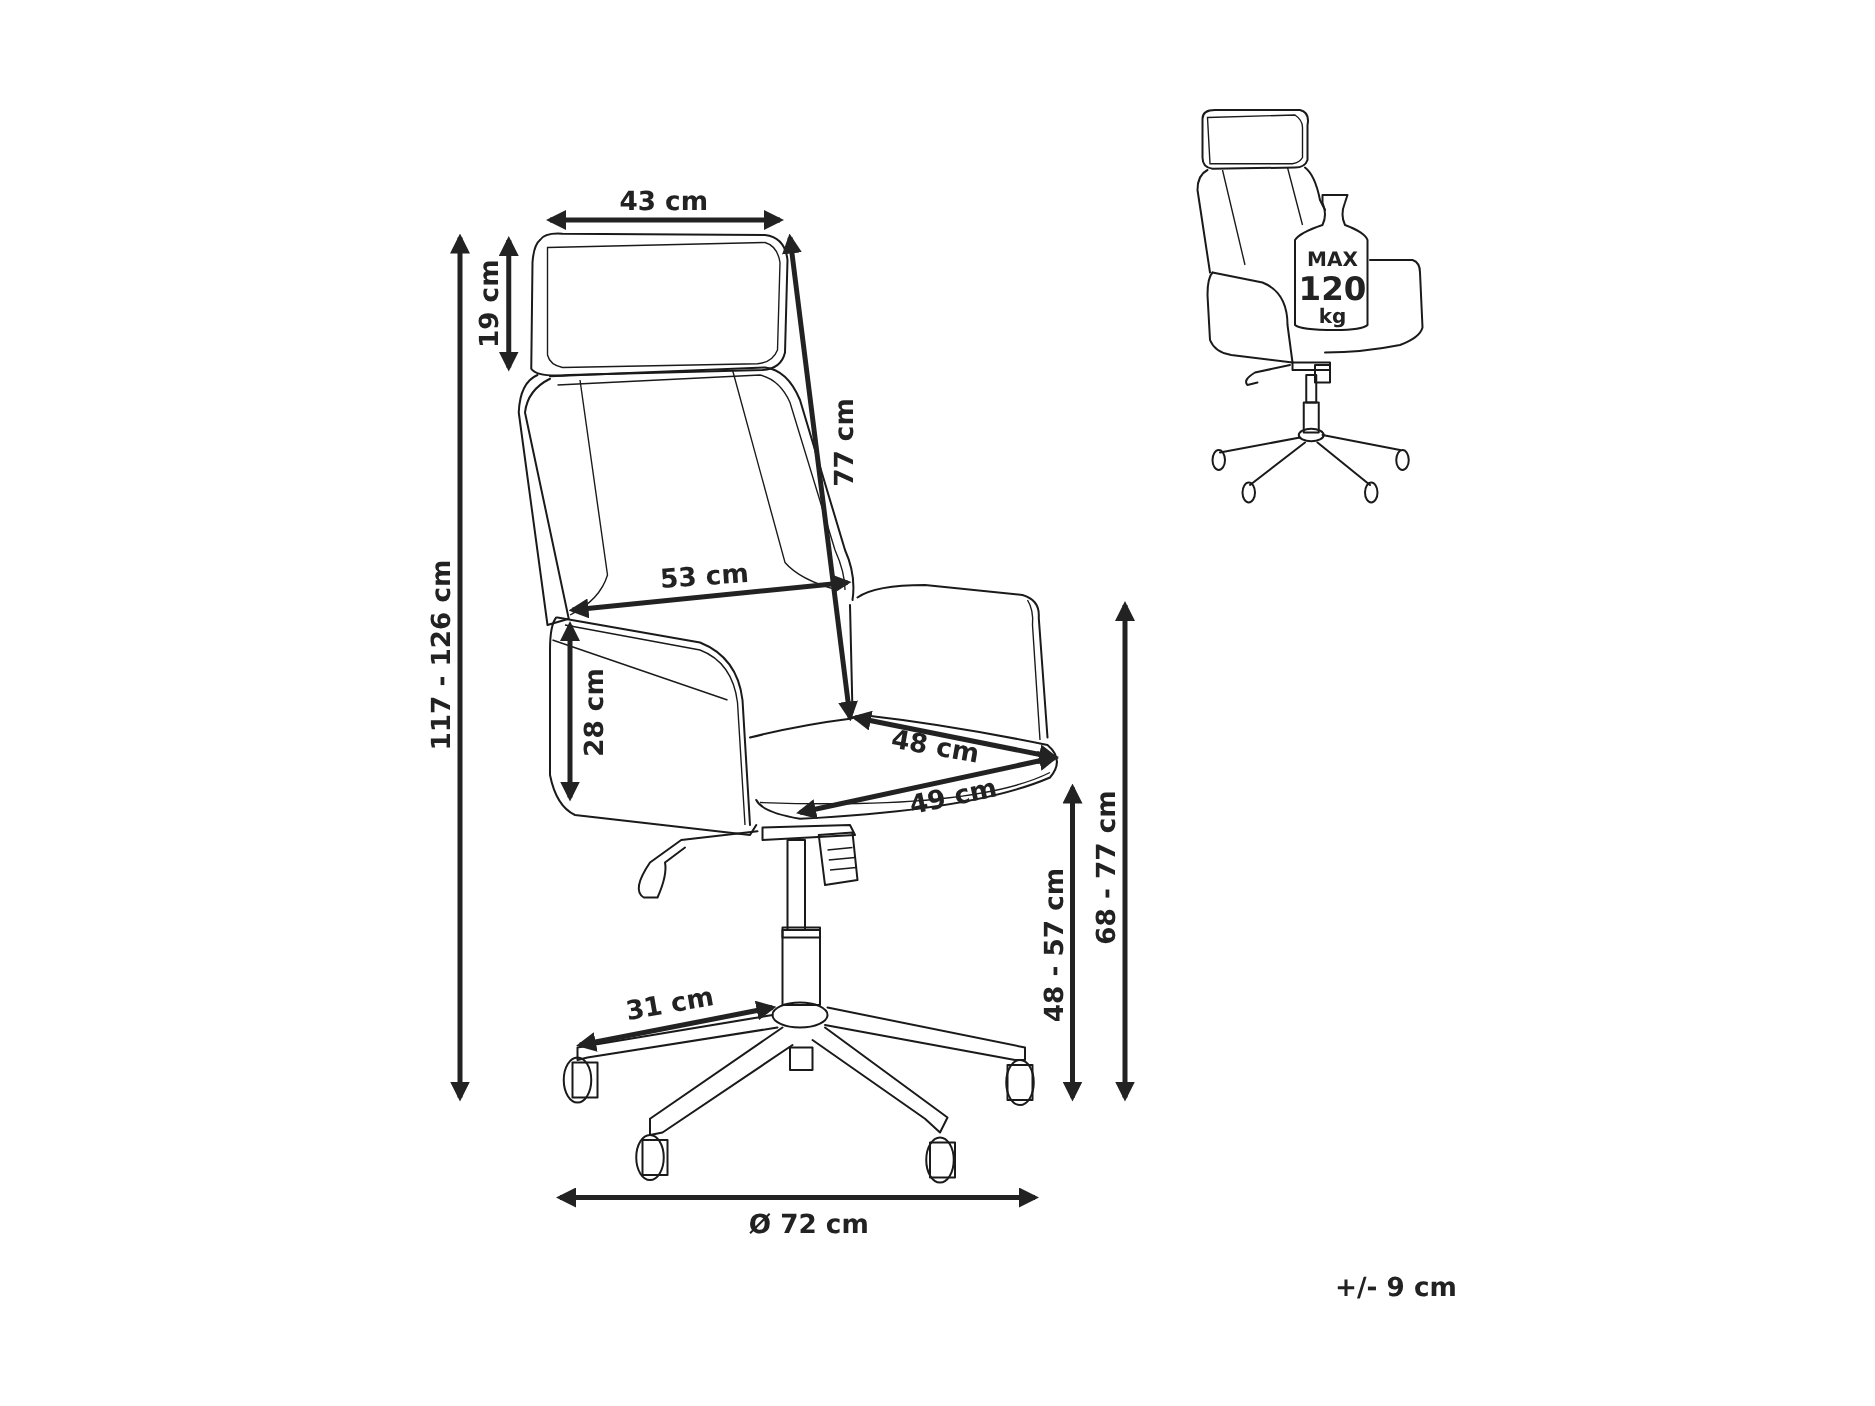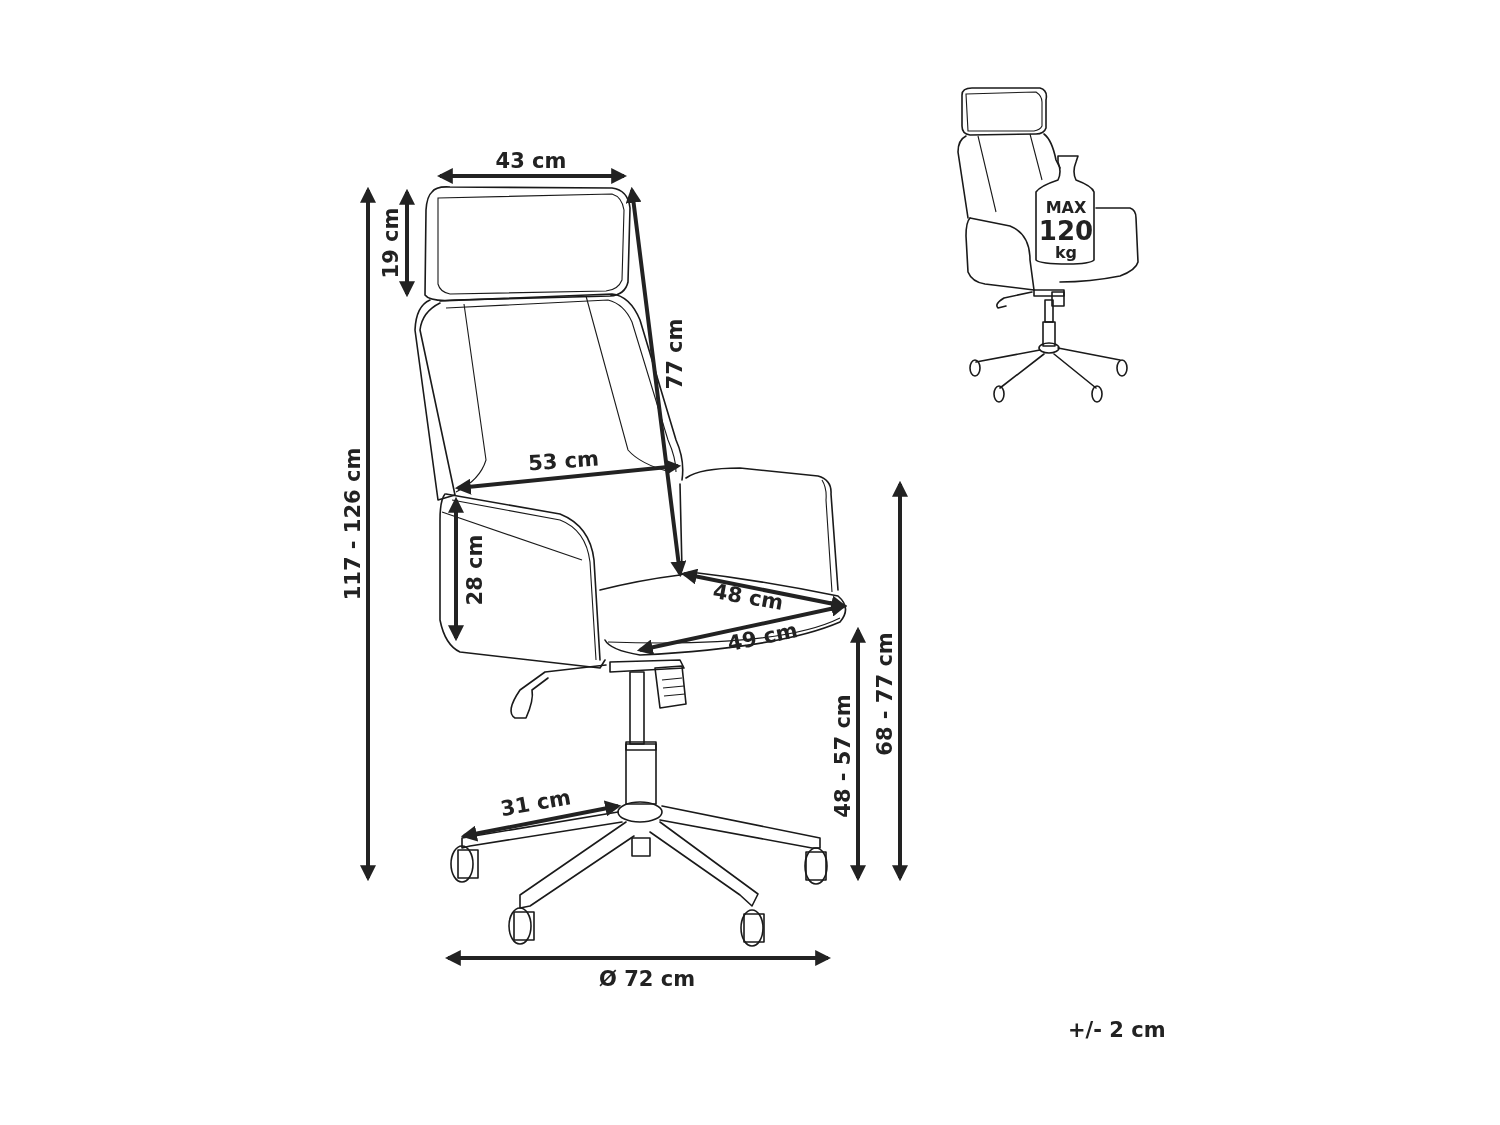--- a/index.html
+++ b/index.html
@@ -150,13 +150,13 @@
     <rect class="ln" x="1043" y="322" width="12" height="24"></rect>
     <ellipse class="ln" cx="1049" cy="348" rx="10" ry="5"></ellipse>
     <path class="ln" d="M1040,350 L976,362 M1058,348 L1120,360 M1044,354 L1000,388 M1054,354 L1096,388"></path>
     <ellipse class="ln" cx="975" cy="368" rx="5" ry="8"></ellipse>
     <ellipse class="ln" cx="1122" cy="368" rx="5" ry="8"></ellipse>
     <ellipse class="ln" cx="999" cy="394" rx="5" ry="8"></ellipse>
     <ellipse class="ln" cx="1097" cy="394" rx="5" ry="8"></ellipse>
   </g>
 </svg>
 
-<div class="tol">+/- 2 cm</div>
+<div class="tol">+/- 9 cm</div>
 
 </body></html>

